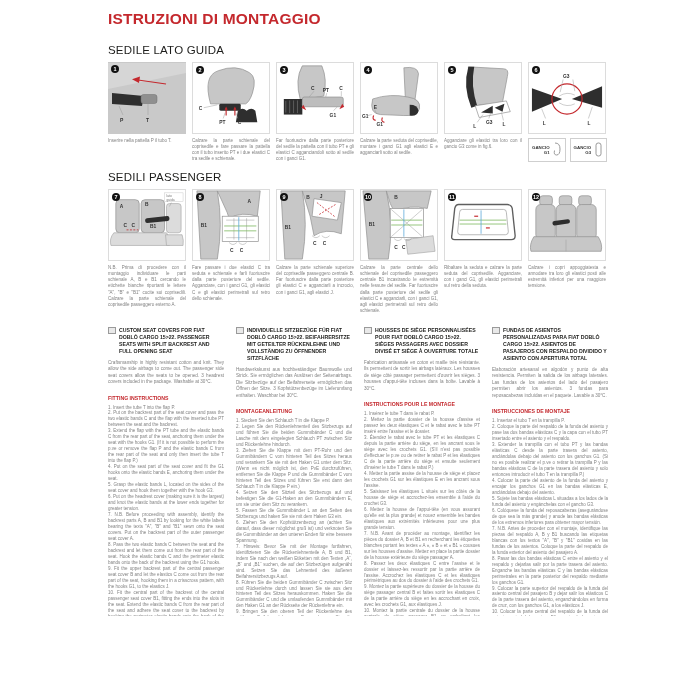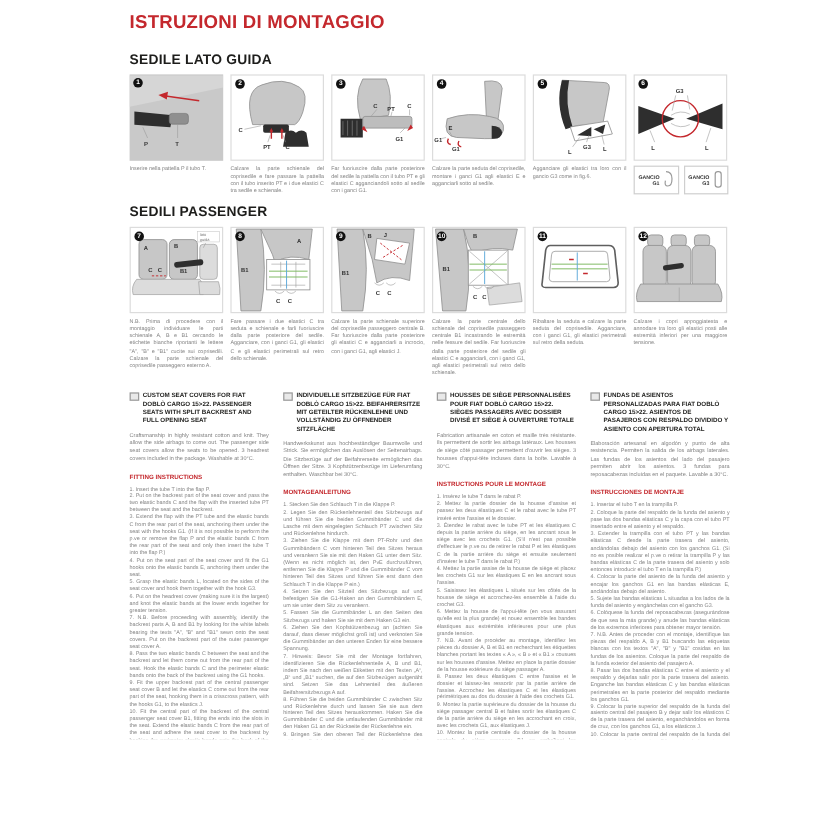--- a/index.html
+++ b/index.html
@@ -1,19 +1,19 @@
 <!DOCTYPE html>
 <html><head>
 <meta charset="utf-8">
 <style>
   html,body{margin:0;padding:0;background:#fff;}
   body{width:700px;height:700px;font-family:"Liberation Sans","DejaVu Sans",sans-serif;color:#1d1d1b;}
   .sheet{position:relative;width:700px;height:616px;box-sizing:border-box;padding:6px 92px 8px 108px;overflow:hidden;background:#fff;}
   h1{font-size:15.5px;color:#c4282d;margin:4px 0 12px;font-weight:bold;letter-spacing:.2px;}
-  h2{font-size:11.5px;margin:16px 0 6px;font-weight:bold;letter-spacing:.2px;}
+  h2{font-size:11.5px;margin:16px 0 6px;font-weight:normal;letter-spacing:.2px;}
   .row{display:flex;gap:6px;}
   .panel{width:78px;flex:0 0 78px;}
   .imgbox{position:relative;width:78px;height:72px;border:1px solid #dcdcdc;background:#fff;box-sizing:border-box;}
   .imgbox.nob{border:none;background:#c9c9c9;}
   .badge{position:absolute;top:3px;left:3px;min-width:8px;height:8px;padding:0 1px;background:#111;color:#fff;border-radius:5px;font-size:5.5px;font-weight:bold;display:flex;align-items:center;justify-content:center;z-index:2;box-sizing:border-box;}
   .cap{font-size:4.5px;line-height:1.35;color:#828282;margin:4px 0 0;text-align:justify;}
   svg.art{position:absolute;left:0;top:0;width:100%;height:100%;}
   svg .lb{font-size:5px;font-weight:bold;fill:#333;font-family:inherit;}
   svg .tg{font-size:3.4px;font-weight:normal;fill:#777;}
   .g{fill:#c7c7c7;stroke:#8f8f8f;stroke-width:.7;}

